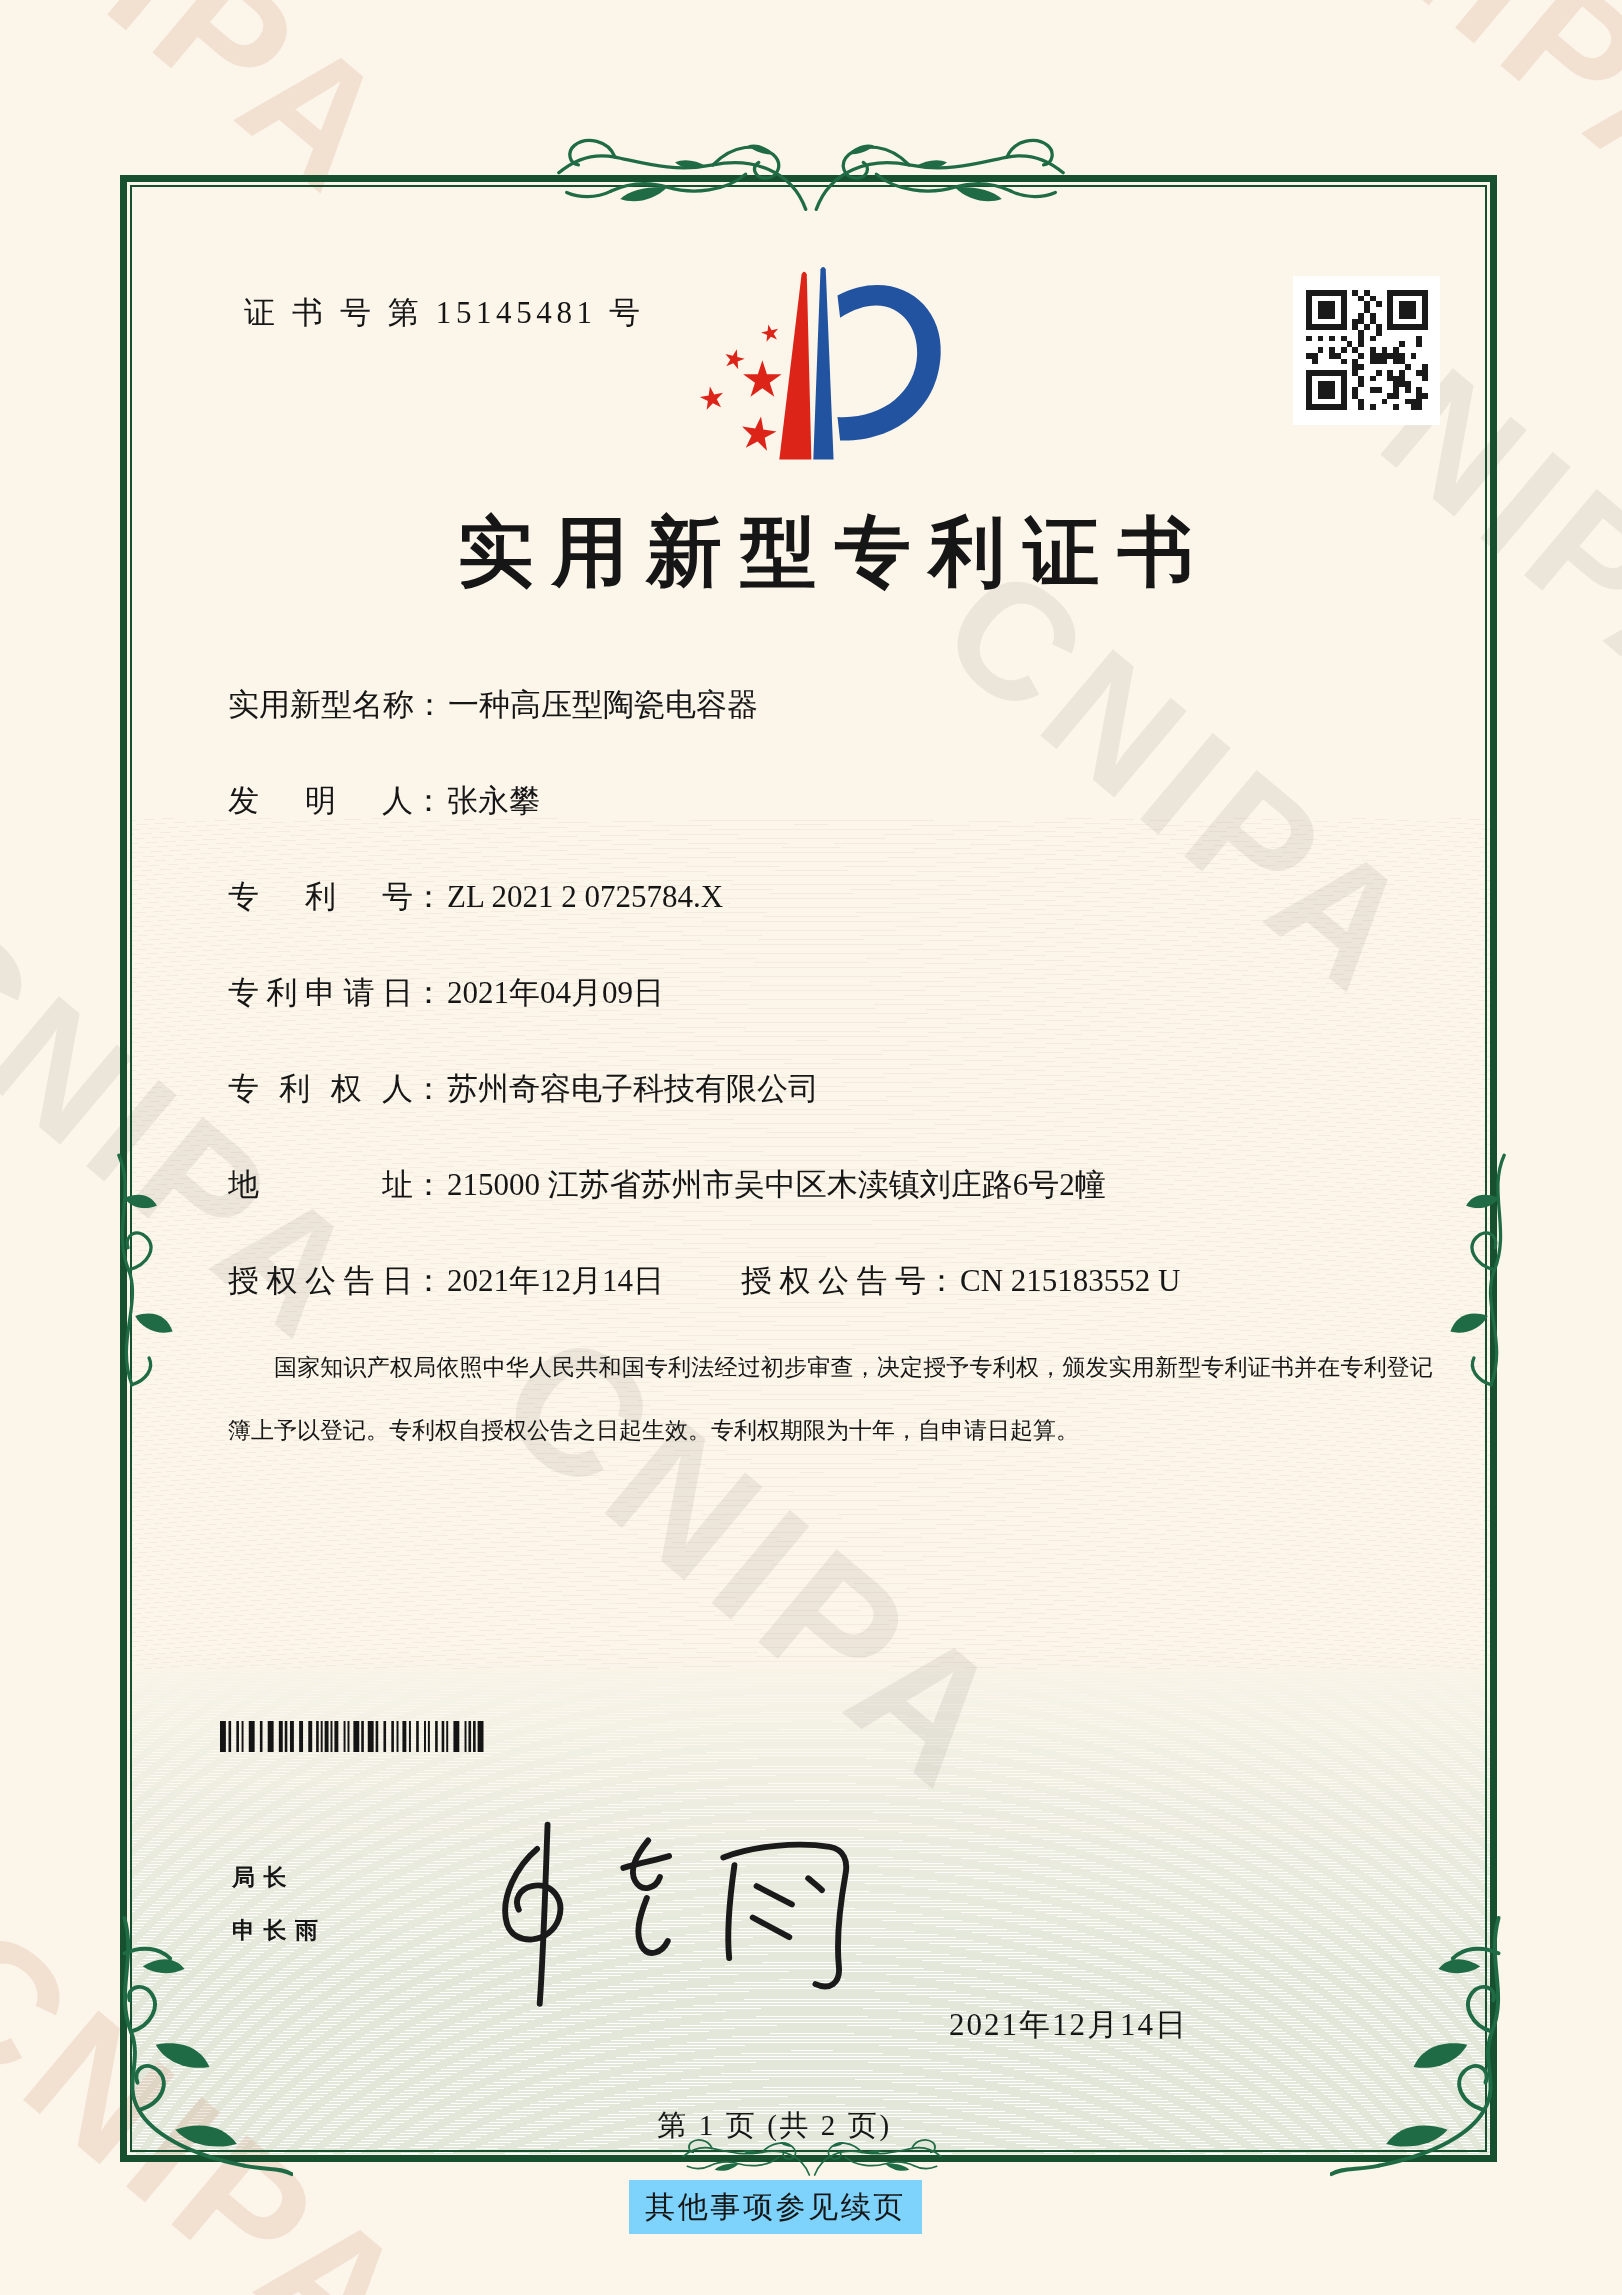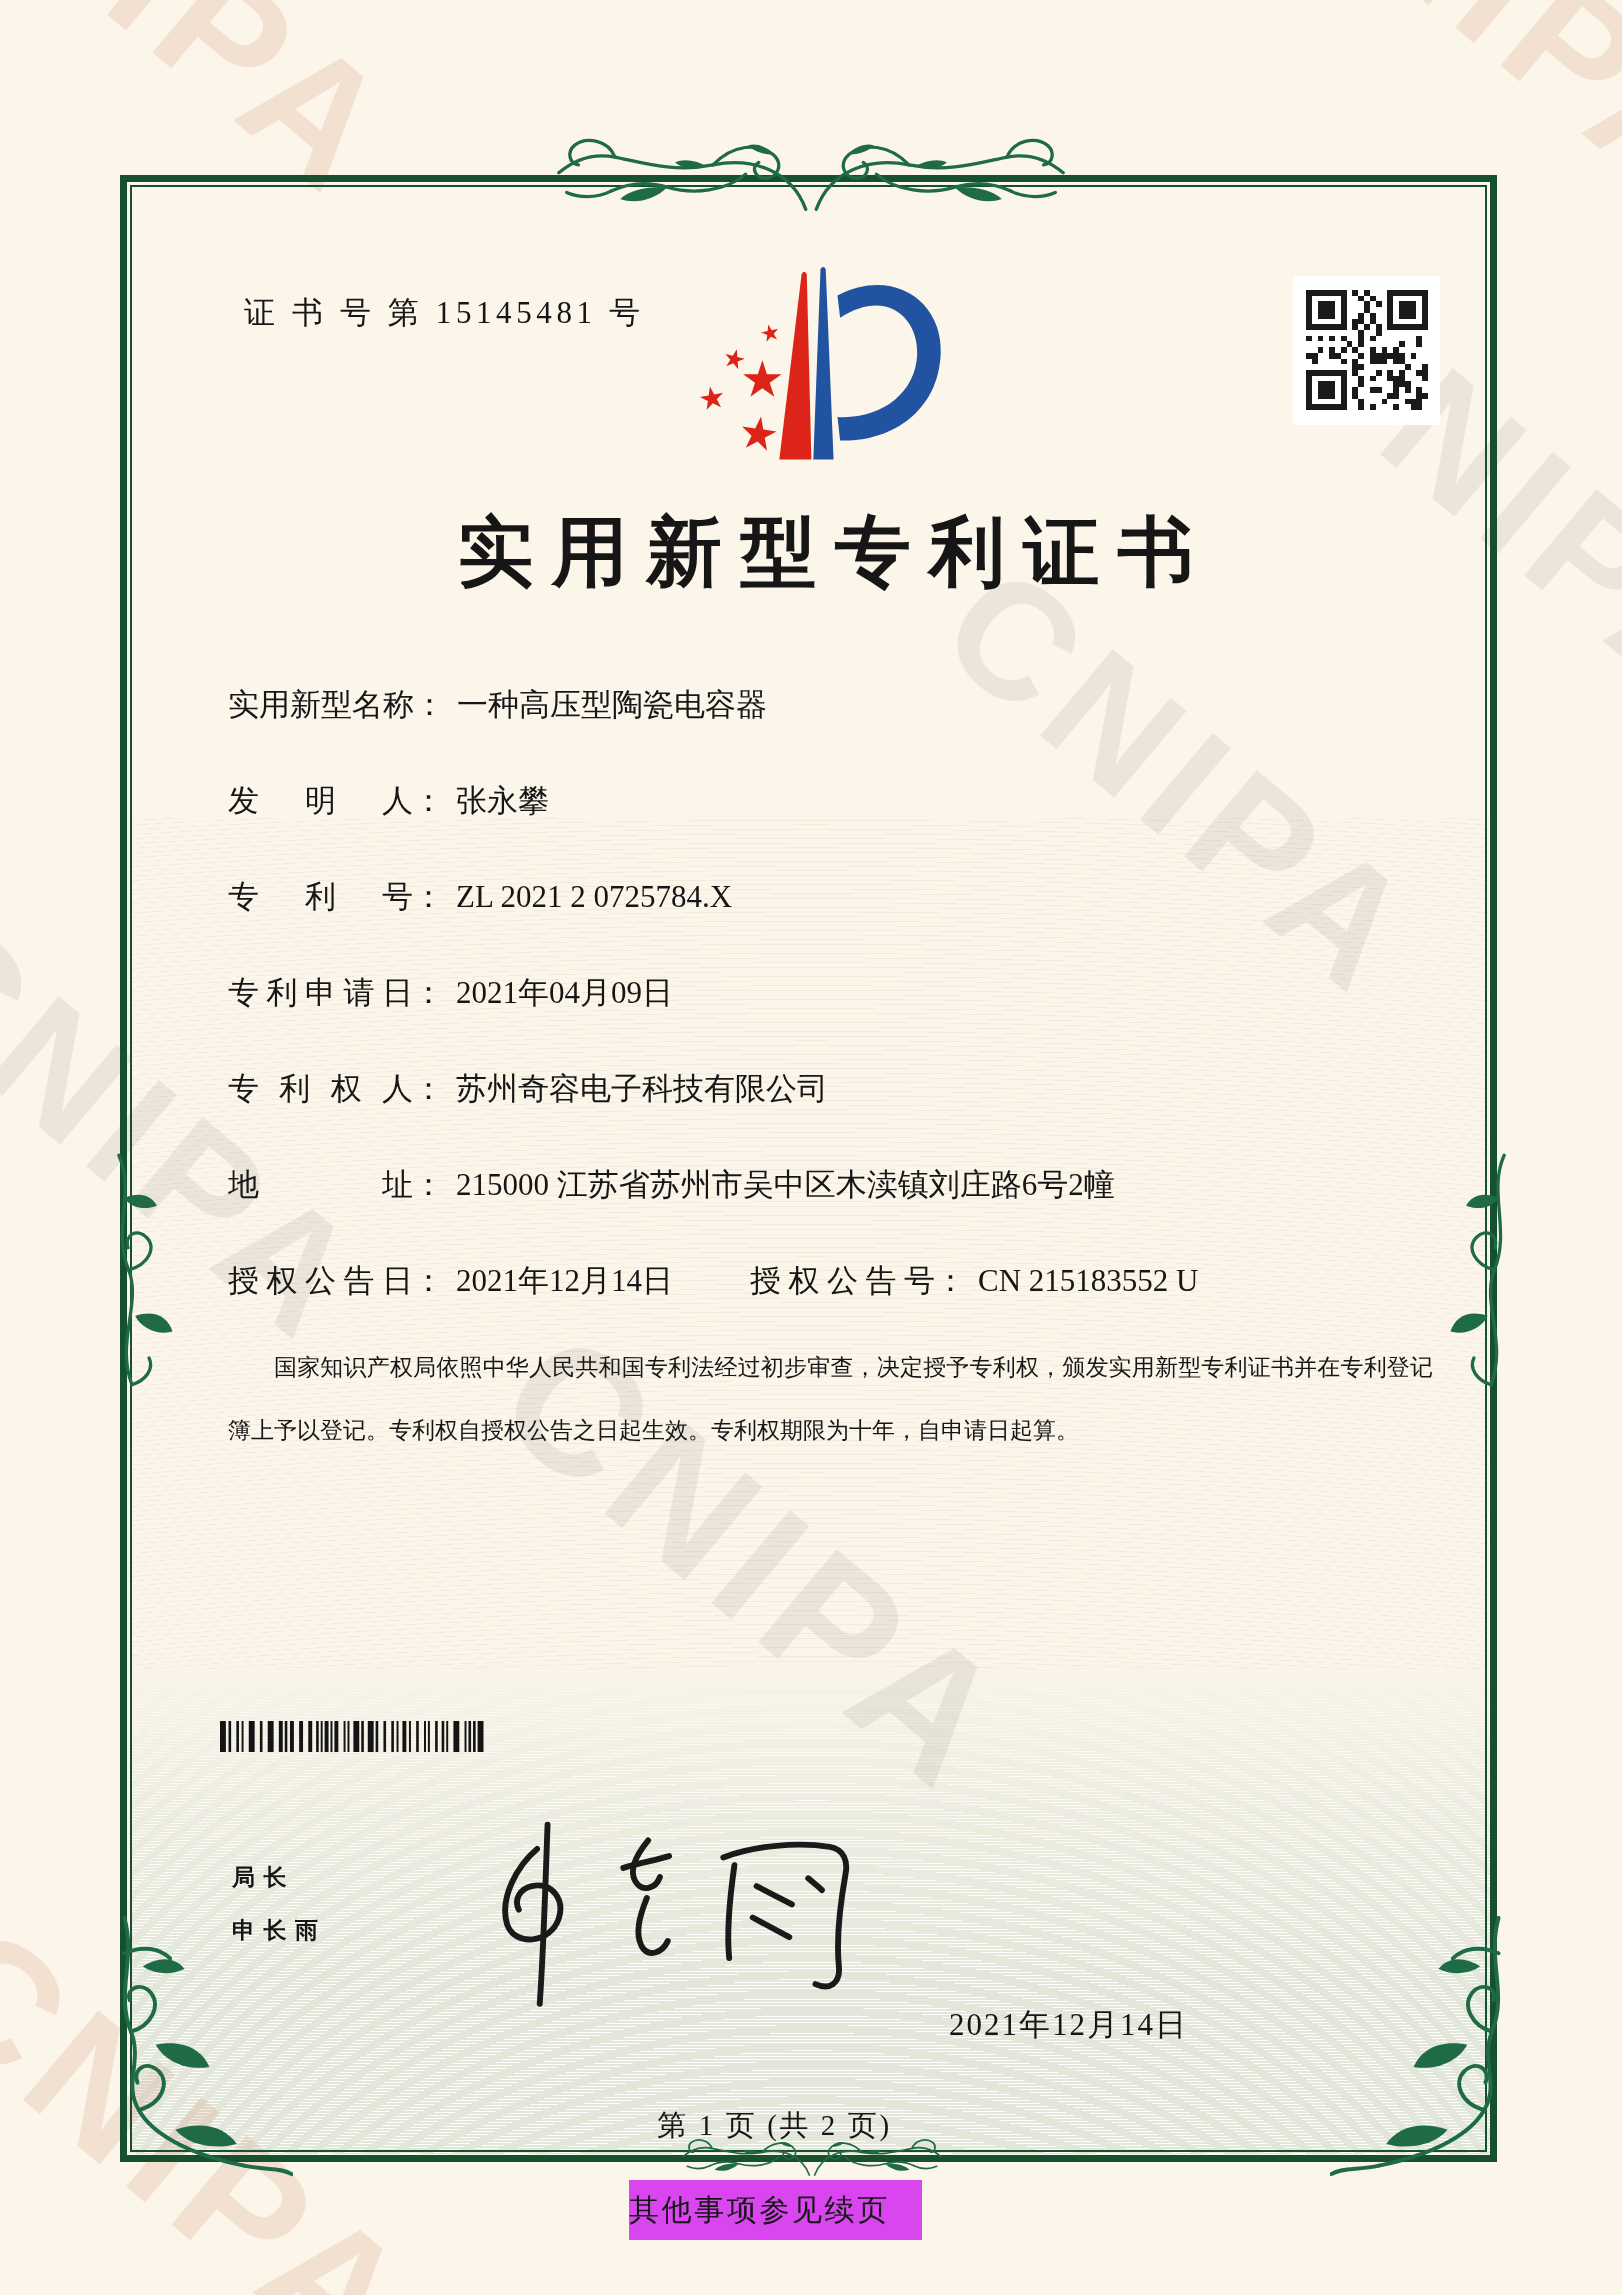--- a/index.html
+++ b/index.html
@@ -46,43 +46,43 @@
     position:absolute;left:0;top:488px;width:100%;margin:14px;text-align:center;
     font-size:76px;font-weight:bold;letter-spacing:18.3px;text-indent:18.3px;
   }
   
   .fields{
     position:absolute;left:228px;top:689px;display:flex;flex-direction:column;
     gap:65px;font-size:31px;line-height:1;white-space:nowrap;
   }
   .frow{display:flex;align-items:baseline;}
   .flabel{display:inline-block;min-width:185px;text-align:justify;text-align-last:justify;}
-  .fvalue{margin-left:12px;}
+  .fvalue{margin-left:3px;}
   .pair2{margin-left:77px;}
   
   .paras{
     position:absolute;left:228px;top:1336px;width:1205px;
     font-size:23px;line-height:63px;text-align:justify;
   }
   .paras p{margin:0;text-indent:2em;}
   
   .barcode{position:absolute;left:220px;top:1721px;width:272px;height:31px;}
   
   .officer{
     position:absolute;left:232px;top:1866px;
     font-family:"Liberation Sans","DejaVu Sans",sans-serif;font-weight:700;
     font-size:23px;letter-spacing:8.5px;line-height:1;
   }
   .officer .name{margin-top:30px;}
   .signature{position:absolute;left:452px;top:1813px;}
   .issue-date{position:absolute;left:949px;top:2004px;font-size:31px;letter-spacing:2px;}
   .page-footer{position:absolute;left:578px;top:2106px;width:393px;text-align:center;font-size:29px;letter-spacing:2.6px;}
   .cont-box{
-    position:absolute;left:629px;top:2180px;width:293px;height:60px;background:#d946ef;
-    display:flex;align-items:center;justify-content:flex-start;font-size:30px;letter-spacing:2.6px;
+    position:absolute;left:629px;top:2180px;width:293px;height:54px;background:#7dd3fc;
+    display:flex;align-items:center;justify-content:center;font-size:30px;letter-spacing:2.6px;
   }
 </style>
 </head>
 <body>
 
 <div class="page">
 
   <div class="waves-mid"></div>
   <div class="waves-bottom"></div>
   <div id="watermarks">

